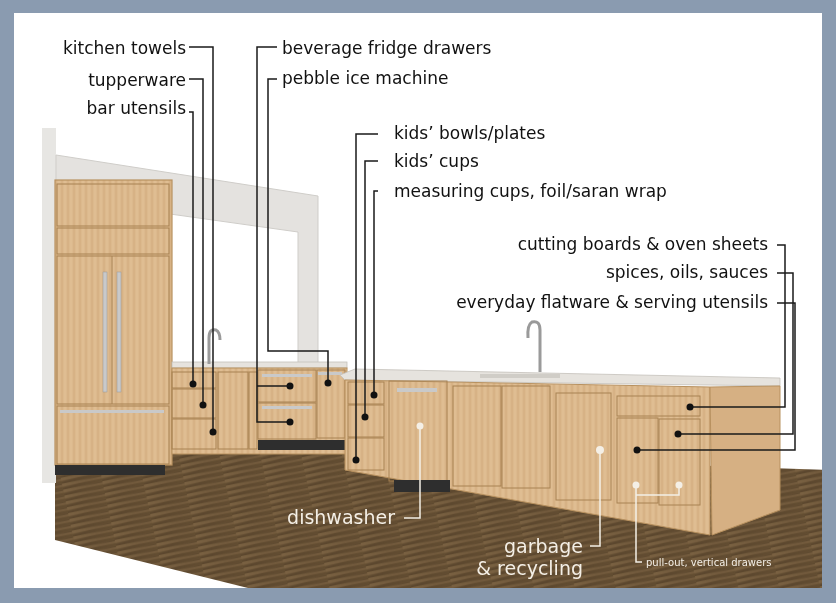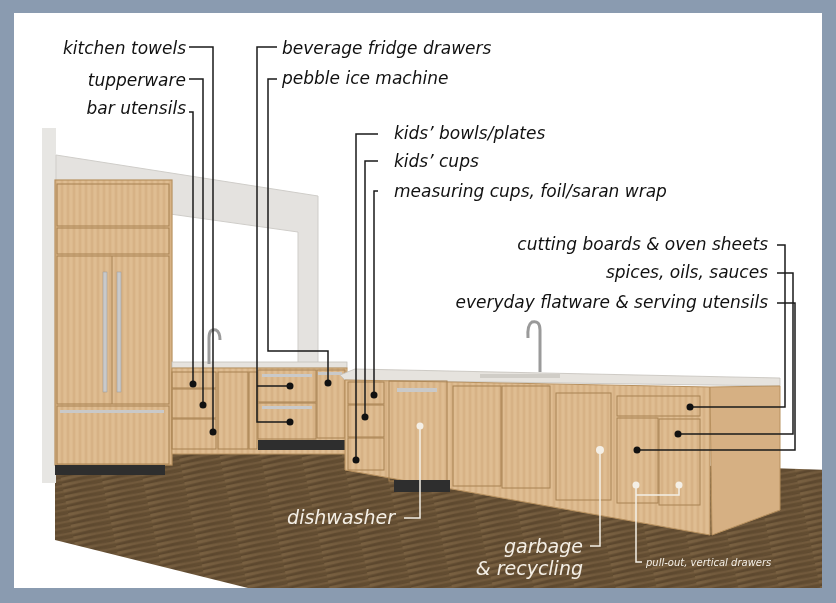--- a/index.html
+++ b/index.html
@@ -3,21 +3,21 @@
 <meta charset="utf-8">
 <style>
   html, body { margin: 0; padding: 0; }
   body {
     width: 836px; height: 603px; overflow: hidden;
     background: #8a9bb0;
     font-family: "DejaVu Sans", sans-serif;
   }
   .frame {
     position: absolute; left: 14px; top: 13px; width: 808px; height: 575px;
-    background: #ffffff; overflow: hidden; font-style: italic;
+    background: #ffffff; overflow: hidden;
   }
   svg { position: absolute; left: 0; top: 0; }
   .lbl { font-family: "DejaVu Sans", sans-serif; fill: #111; }
   .lbl-dark { font-size: 17px; }
   .lbl-white { fill: #f4efe6; font-size: 19px; }
   .lbl-small { fill: #f4efe6; font-size: 10px; }
 </style>
 </head>
 <body>
 

